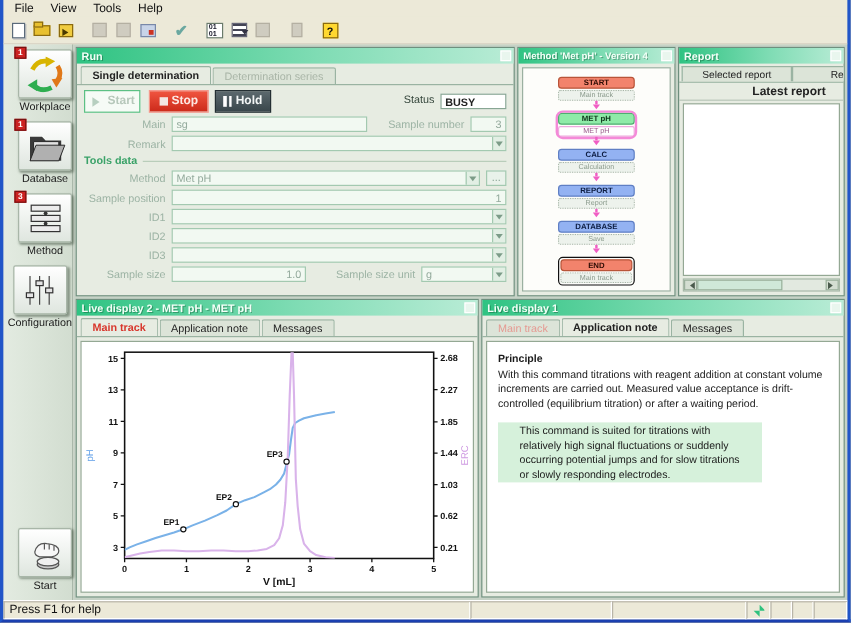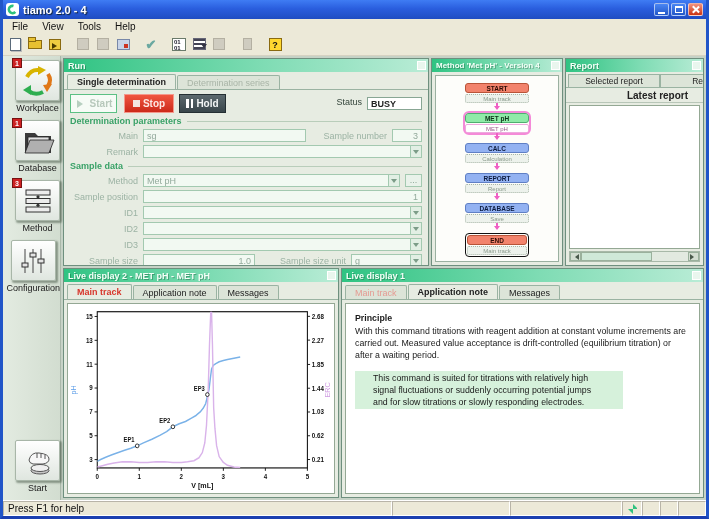--- a/index.html
+++ b/index.html
@@ -121,39 +121,20 @@
   .statusbar{height:16px;background:#ece9d8;border-top:1px solid #fff;display:flex;align-items:stretch;flex:none}
   .scell{border:1px solid;border-color:#b8b4a8 #fff #fff #b8b4a8;display:flex;align-items:center;padding:0 4px;font-size:10px;color:#111;overflow:hidden}
   .scell.txt{flex:1}
   .w118{width:118px}.w112{width:112px}.w20{width:20px;justify-content:center}.w18{width:18px}.w28{width:28px}
 </style>
 </head>
 <body>
 
 <div class="app">
 
-  <div class="titlebar">
-    <span class="applogo">
-      <svg width="11" height="11">
-          <circle cx="5.5" cy="5.5" r="3.6" fill="none" stroke="#2ec27e" stroke-width="2.6" stroke-dasharray="15 8" transform="rotate(40 5.5 5.5)"></circle>
-        </svg>
-    </span>
-    <span class="titletext">tiamo 2.0 - 4</span>
-    <span class="winbtns">
-      <span class="wbtn">
-          <span class="glyph-min"></span>
-        </span>
-      <span class="wbtn">
-          <span class="glyph-max"></span>
-        </span>
-      <span class="wbtn close">
-          <span class="glyph-x"></span>
-        </span>
-    </span>
-  </div>
 
   <div class="menubar">
     <span class="menuitem">File</span>
     <span class="menuitem">View</span>
     <span class="menuitem">Tools</span>
     <span class="menuitem">Help</span>
   </div>
 
   <div class="toolbar">
     <span class="tbi">
@@ -296,39 +277,38 @@
                     <i></i>
                     <i></i>
                   </span>
                   <span>Hold</span>
                 </span>
               <span class="statuswrap">
                 <span class="statuslabel">Status</span>
                 <span class="status-field">BUSY</span>
               </span>
             </div>
-            <div class="legend">Determination parameters</div>
             <div class="frow">
               <span class="flab">Main</span>
               <span class="ffield grow">sg</span>
               <span class="flab" style="width:76px">Sample number</span>
               <span class="ffield" style="width:30px">
                   <span class="numval">3</span>
                 </span>
             </div>
             <div class="frow">
               <span class="flab">Remark</span>
               <span class="ffield grow">
                   <span></span>
                   <span class="carrow">
                     <i></i>
                   </span>
                 </span>
             </div>
-            <div class="legend">Sample data</div>
+            <div class="legend">Tools data</div>
             <div class="frow">
               <span class="flab">Method</span>
               <span class="ffield grow">
                   <span>Met pH</span>
                   <span class="carrow">
                     <i></i>
                   </span>
                 </span>
               <span class="dots">...</span>
             </div>
@@ -453,21 +433,21 @@
             <span style="flex:1"></span>
             <span class="harr right">
                 <i></i>
               </span>
           </div>
         </div>
       </div>
 
       <div class="botrow">
 
-        <div class="panel" style="width:276px;flex:none">
+        <div class="panel" style="width:336px;flex:none">
           <div class="phead">
             <span class="ptitle">Live display 2 - MET pH - MET pH</span>
             <span class="pbtn"></span>
           </div>
           <div class="tabs">
             <span class="tab active redtxt">Main track</span>
             <span class="tab">Application note</span>
             <span class="tab">Messages</span>
           </div>
           <div class="chartbox">

